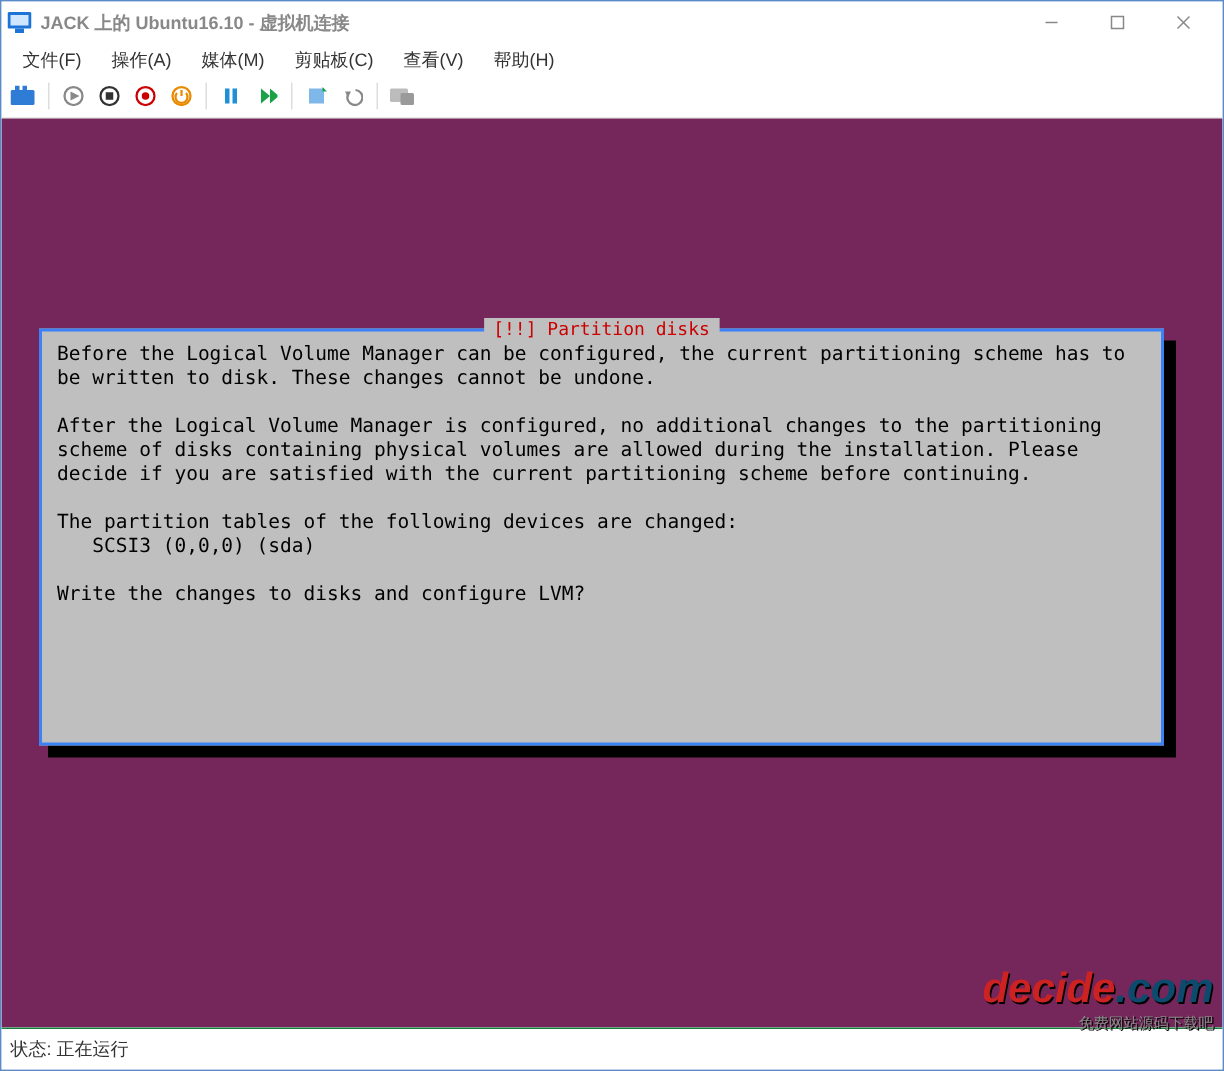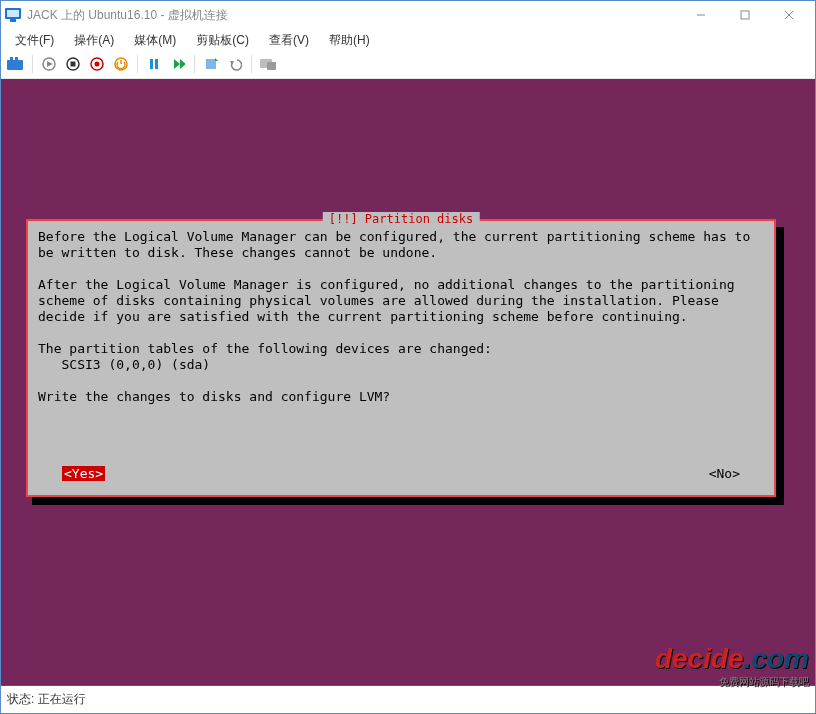--- a/index.html
+++ b/index.html
@@ -14,20 +14,21 @@
     overflow: hidden;
   }
   
   .titlebar {
     height: 28px;
     background: #fff;
     display: flex;
     align-items: center;
     padding: 0 4px;
     color: #999;
+    font-weight: bold;
   }
   .titlebar .app-icon { width:16px; height:14px; margin-right:6px; display:inline-flex; }
   .titlebar .title-text { flex:1; font-size:12px; color:#888; }
   .win-ctrls { display:flex; }
   .win-ctrls div {
     width: 44px; height: 24px;
     display:flex; align-items:center; justify-content:center;
     color:#888; cursor:pointer;
   }
   .win-ctrls svg { stroke:#888; fill:none; }
@@ -65,21 +66,21 @@
     left:31px; top:148px;
     width:752px; height:278px;
     background:#000;
   }
   
   .dlg {
     position:absolute;
     left:25px; top:140px;
     width:750px; height:278px;
     background:#bfbfbf;
-    border:2px solid #ef4444;
+    border:2px solid #3b82f6;
     padding:8px 10px;
     color:#000;
   }
   .dlg-inner {
     position:relative;
     width:100%; height:100%;
     background:#bfbfbf;
     color:#000;
   }
   .dlg-title {
@@ -247,24 +248,20 @@
     <div class="dlg-inner">
       <div class="dlg-title">[!!] Partition disks</div>
       <div class="dlg-body"><span>Before the Logical Volume Manager can be configured, the current partitioning scheme has to be written to disk. These changes cannot be undone.</span>
 
 <span>After the Logical Volume Manager is configured, no additional changes to the partitioning scheme of disks containing physical volumes are allowed during the installation. Please decide if you are satisfied with the current partitioning scheme before continuing.</span>
 
 <span>The partition tables of the following devices are changed:</span>
 <span>   SCSI3 (0,0,0) (sda)</span>
 
 <span>Write the changes to disks and configure LVM?</span></div>
-      <div class="yn-row">
-        <span class="opt-yes">&lt;Yes&gt;</span>
-        <span class="opt-no">&lt;No&gt;</span>
-      </div>
     </div>
   </div>
 </div>
 
 <div class="statusbar">
   <span>状态:</span>&nbsp;
   <span>正在运行</span>
 </div>
 
 <div class="watermark">

